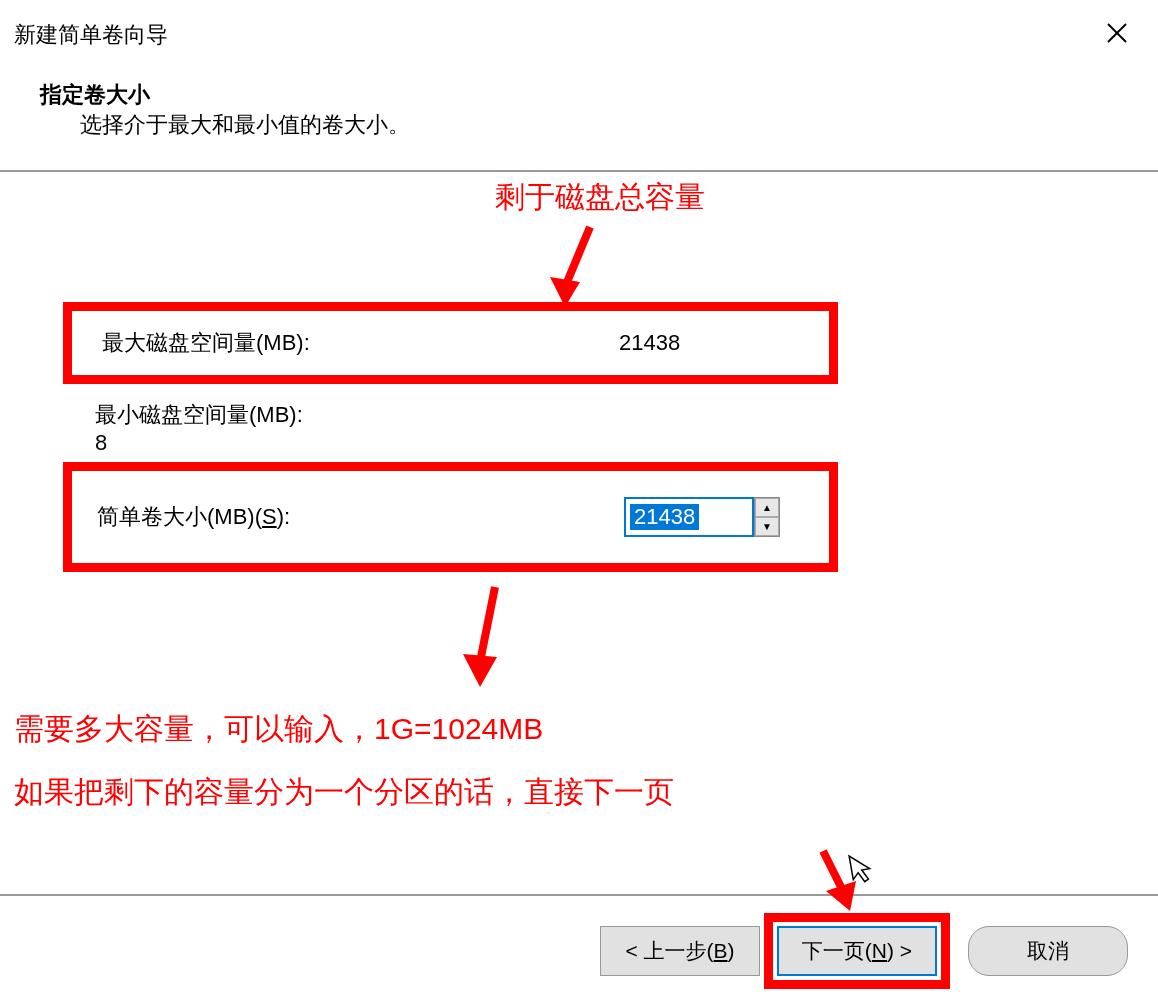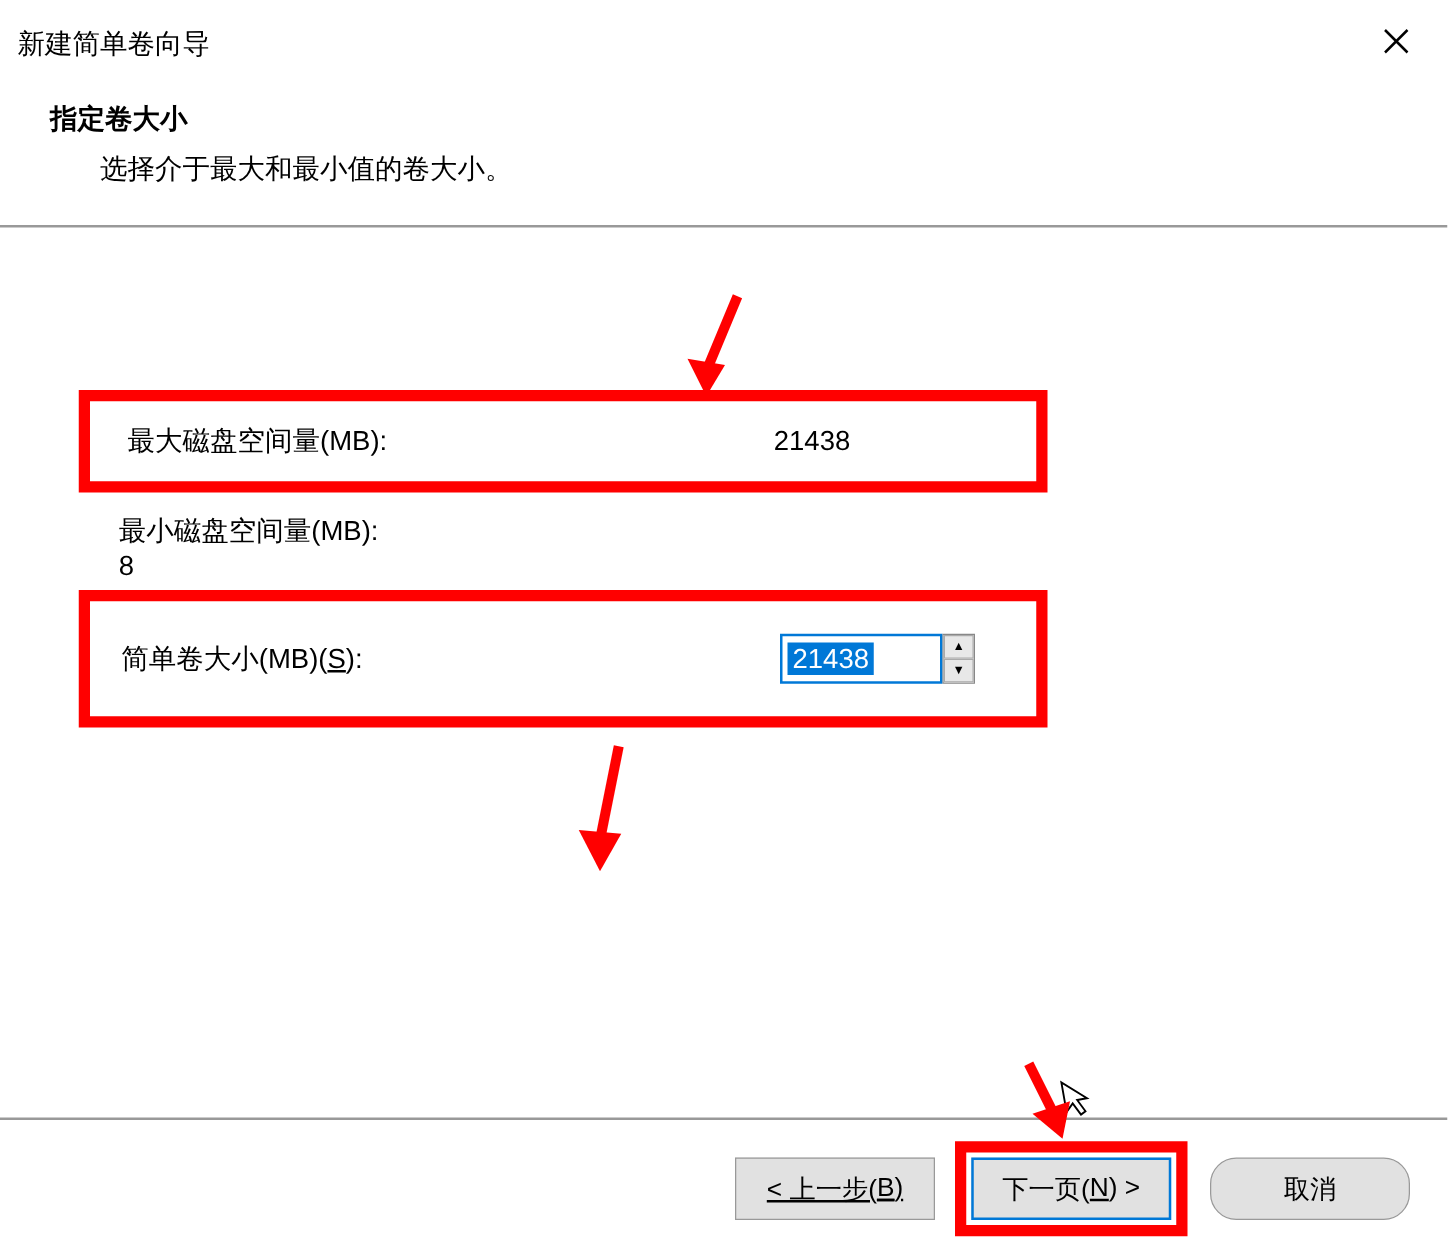--- a/index.html
+++ b/index.html
@@ -27,21 +27,21 @@
       cursor: pointer;
       padding: 4px 10px;
     }
     .header-section {
       padding: 20px 40px 30px 40px;
     }
     .header-title {
       font-size: 22px;
       font-weight: bold;
       color: #000;
-      margin-bottom: 10px;
+      margin-bottom: 0;
     }
     .header-subtitle {
       font-size: 22px;
       color: #000;
       padding-left: 40px;
     }
     .divider {
       border: none;
       border-top: 2px solid #999;
       margin: 0;
@@ -190,21 +190,21 @@
       min-width: 160px;
       font-size: 21px;
       background: #e1e1e1;
       border: 1px solid #999;
       cursor: pointer;
       padding: 0 20px;
       display: flex;
       align-items: center;
       justify-content: center;
     }
-    .btn-back { margin-right: 16px; text-decoration: underline; }
+    .btn-back { margin-right: 4px; }
     .btn-next-wrap {
       border: 9px solid #ff0000;
       margin-right: 18px;
       padding: 4px;
     }
     .btn-next {
       border: 2px solid #0078d7;
     }
     .btn-cancel { min-width: 160px; border-radius: 21px; }
     .underline-b, .underline-n { text-decoration: underline; }
@@ -231,20 +231,21 @@
 
 <div class="header-section">
   <div class="header-title">指定卷大小</div>
   <div class="header-subtitle">选择介于最大和最小值的卷大小。</div>
 </div>
 
 <hr class="divider">
 
 <div class="content-area">
 
+  <div class="annotation-top">剩于磁盘总容量</div>
 
   <svg class="arrow-down-1" width="60" height="90">
     <line x1="45" y1="5" x2="20" y2="65" stroke="#ff0000" stroke-width="8"></line>
     <polygon points="20,85 5,55 35,60" fill="#ff0000"></polygon>
   </svg>
 
   <div class="red-box-1">
     <div class="field-row">
       <span class="field-label">最大磁盘空间量(MB):</span>
       <span class="field-value">21438</span>
@@ -269,20 +270,24 @@
         <div class="spinner-btn">▼</div>
       </div>
     </div>
   </div>
 
   <svg class="arrow-down-2" width="60" height="110">
     <line x1="40" y1="5" x2="25" y2="80" stroke="#ff0000" stroke-width="8"></line>
     <polygon points="25,105 8,72 42,75" fill="#ff0000"></polygon>
   </svg>
 
+  <div class="annotation-bottom">
+    <div>需要多大容量，可以输入，1G=1024MB</div>
+    <div>如果把剩下的容量分为一个分区的话，直接下一页</div>
+  </div>
 
   <span class="cursor">
     <svg width="24" height="32" viewBox="0 0 24 32">
         <path d="M2 2 L2 26 L8 20 L13 30 L17 28 L12 18 L20 18 Z" fill="#fff" stroke="#000" stroke-width="1.5"></path>
       </svg>
   </span>
 
 </div>
 
 <div class="footer">

